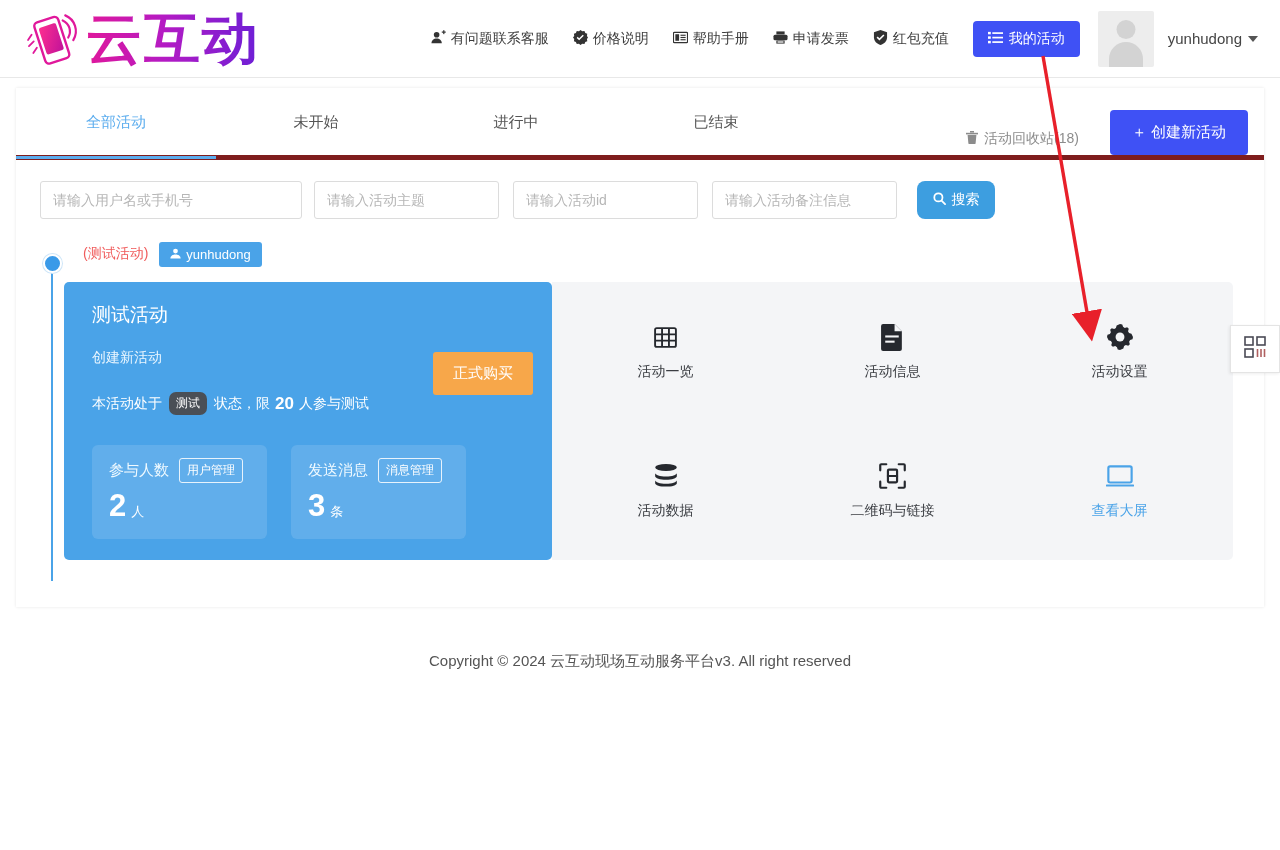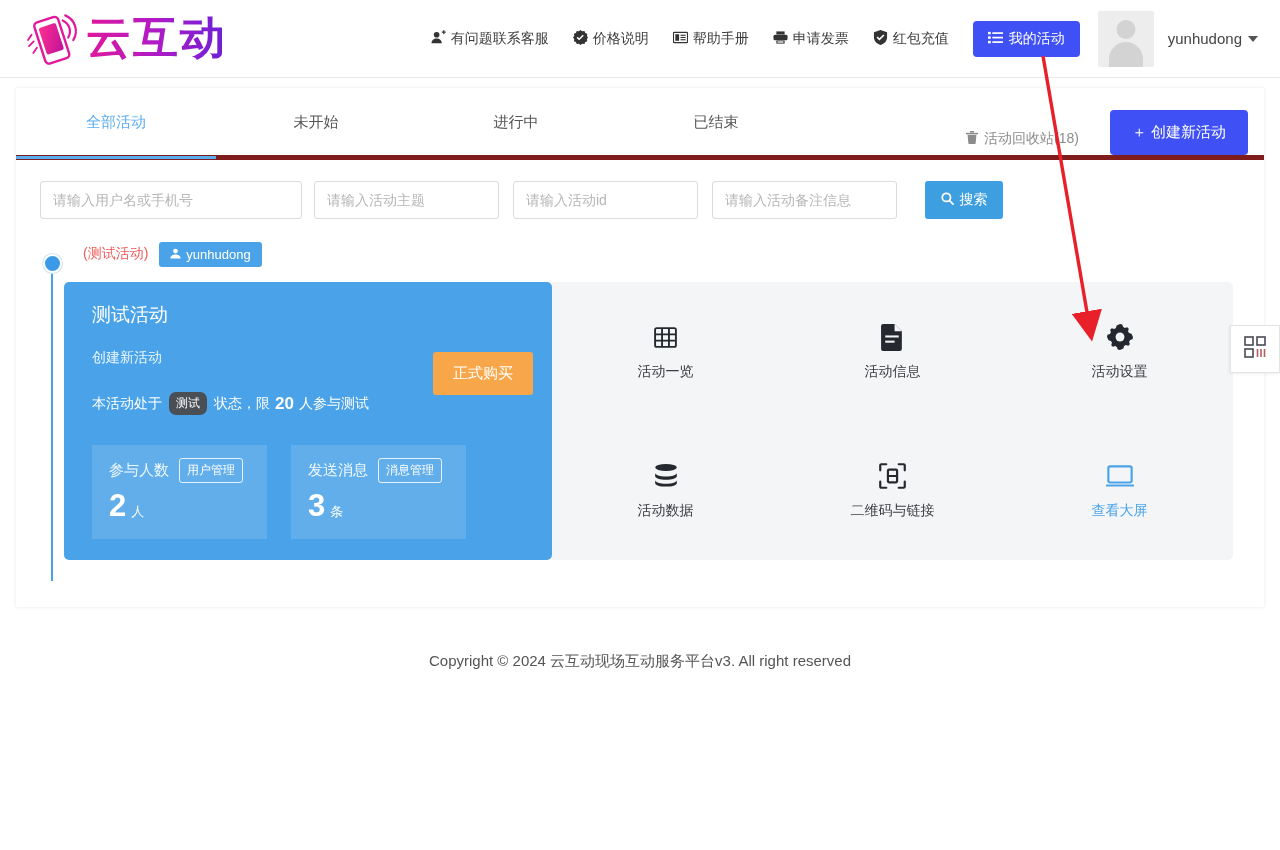--- a/index.html
+++ b/index.html
@@ -13,21 +13,21 @@
 
   
   .header {
     position: absolute; left: 0; top: 0; width: 1280px; height: 78px;
     background: #fff; display: flex; align-items: center;
     border-bottom: 1px solid #e8e8e8;
   }
   .logo-wrap { display: flex; align-items: center; margin-left: 26px; }
   .logo-mark { width: 56px; height: 58px; position: relative; }
   .logo-text {
-    font-size: 45px; font-weight: bold; letter-spacing: 2px;
+    font-size: 56px; font-weight: bold; letter-spacing: 2px;
     background: linear-gradient(90deg, #e0189b 0%, #b41bc4 45%, #6c1fd6 100%);
     -webkit-background-clip: text; background-clip: text; color: transparent;
     font-family: Liberation Serif, serif;
     margin-left: 4px; line-height: 1;
   }
 
   .nav { margin-left: auto; display: flex; align-items: center; gap: 0; }
   .nav-item {
     display: flex; align-items: center; gap: 5px;
     font-size: 14px; color: #3c3c3c; padding: 0 12px;
@@ -99,21 +99,21 @@
     background: #fff; font-family: inherit;
   }
   .sfield::placeholder { color: #b6b6b6; }
   .sf1 { width: 262px; margin-left: 16px; }
   .sf2 { width: 185px; margin-left: 12px; }
   .sf3 { width: 185px; margin-left: 14px; }
   .sf4 { width: 185px; margin-left: 14px; }
   .btn-search {
     display: flex; align-items: center; justify-content: center; gap: 6px;
     width: 78px; height: 38px; background: #3d9ee0; color: #fff;
-    font-size: 14px; border-radius: 3px; margin-left: 28px; cursor: pointer;
+    font-size: 14px; border-radius: 8px; margin-left: 20px; cursor: pointer;
   }
 
   
   .act-area { position: relative; padding: 0 0 0 8px; margin-top: 22px; }
   .tl-line {
     position: absolute; left: 35px; top: 22px; width: 2px; height: 318px;
     background: #4aa3e8;
   }
   .tl-dot {
     position: absolute; left: 27px; top: 13px; width: 19px; height: 19px;
@@ -146,21 +146,21 @@
   }
   .num-strong { font-weight: bold; font-size: 17px; margin: 0 5px; }
   .btn-buy {
     position: absolute; right: 19px; top: 70px;
     background: #f7a74a; color: #fff; font-size: 15px;
     padding: 12px 20px; border-radius: 3px; cursor: pointer;
   }
   .stats { display: flex; gap: 24px; margin-top: 30px; }
   .stat {
     width: 175px; height: 94px; background: rgba(255,255,255,.13);
-    border-radius: 0; padding: 13px 7px 0 17px;
+    border-radius: 6px; padding: 13px 7px 0 17px;
   }
   .stat-top { display: flex; align-items: center; gap: 10px; }
   .stat-label { font-size: 15px; color: #f0faff; }
   .mini-btn {
     border: 1px solid rgba(255,255,255,.85); color: #fff; font-size: 12px;
     padding: 3px 7px; border-radius: 3px; cursor: pointer; white-space: nowrap;
   }
   .stat-val { margin-top: 7px; display: flex; align-items: baseline; }
   .stat-num { font-size: 31px; font-weight: bold; line-height: 1; }
   .stat-unit { font-size: 13px; margin-left: 5px; }

